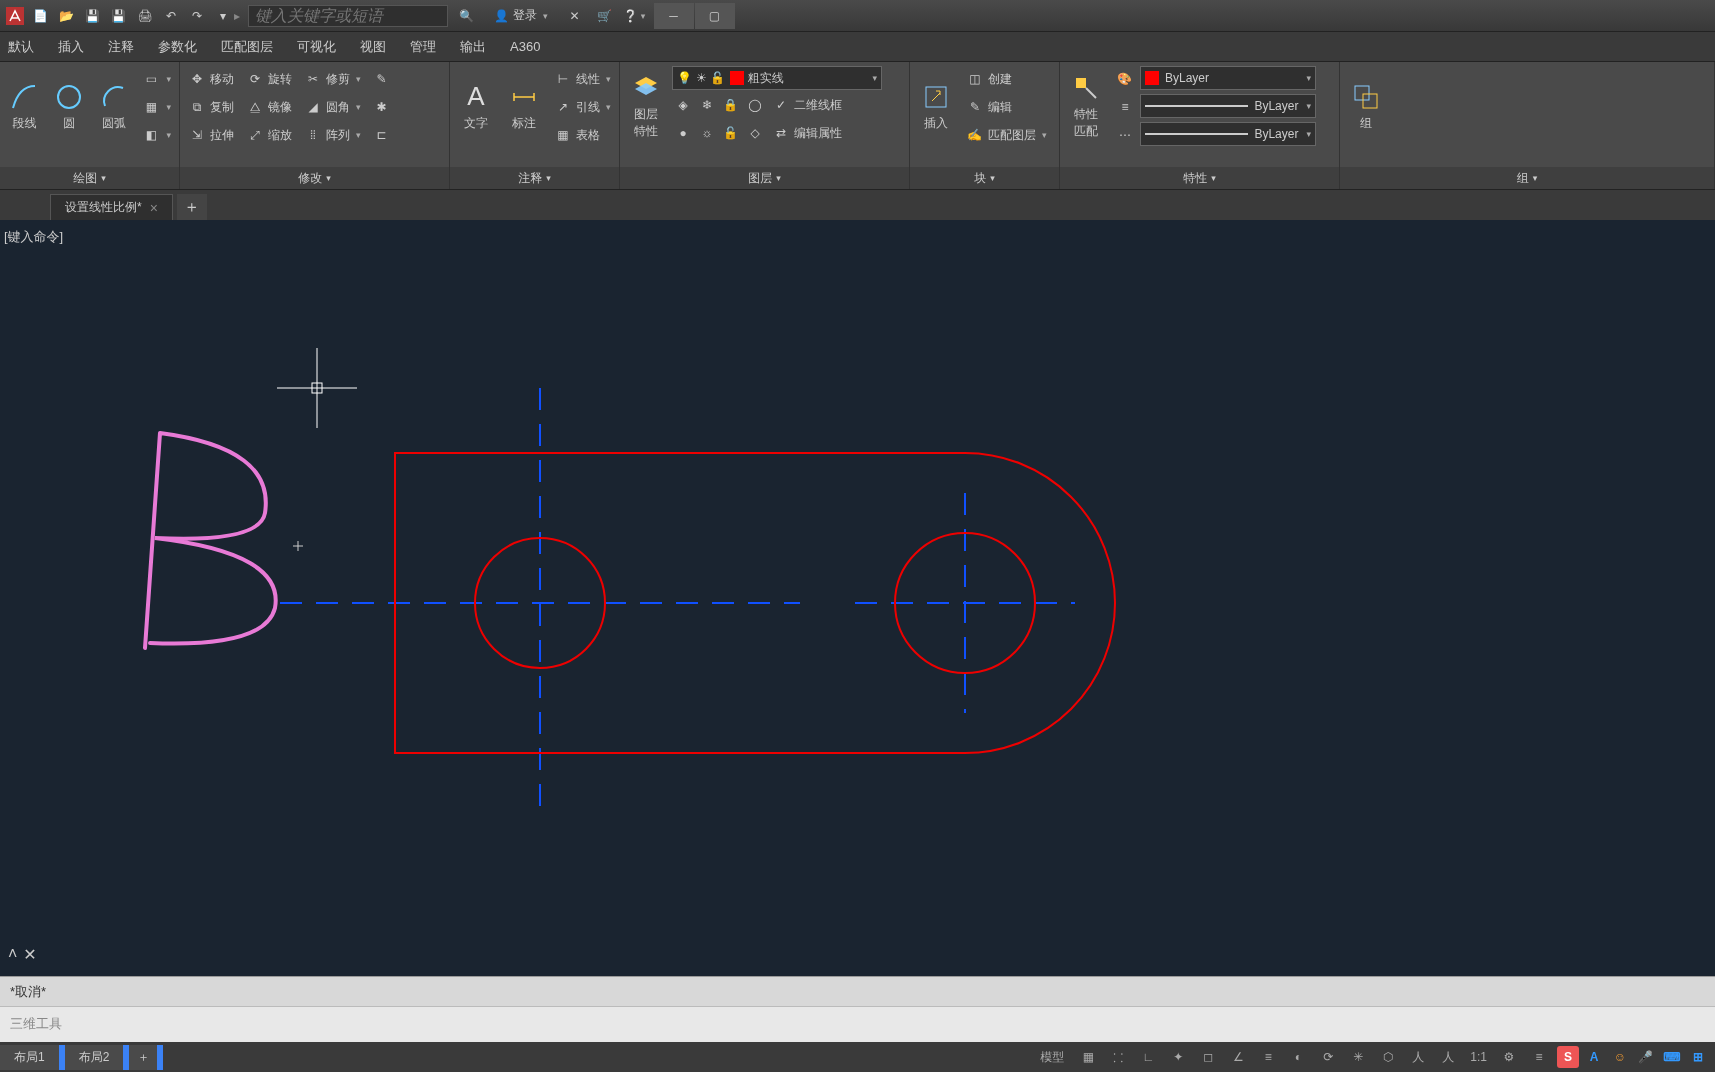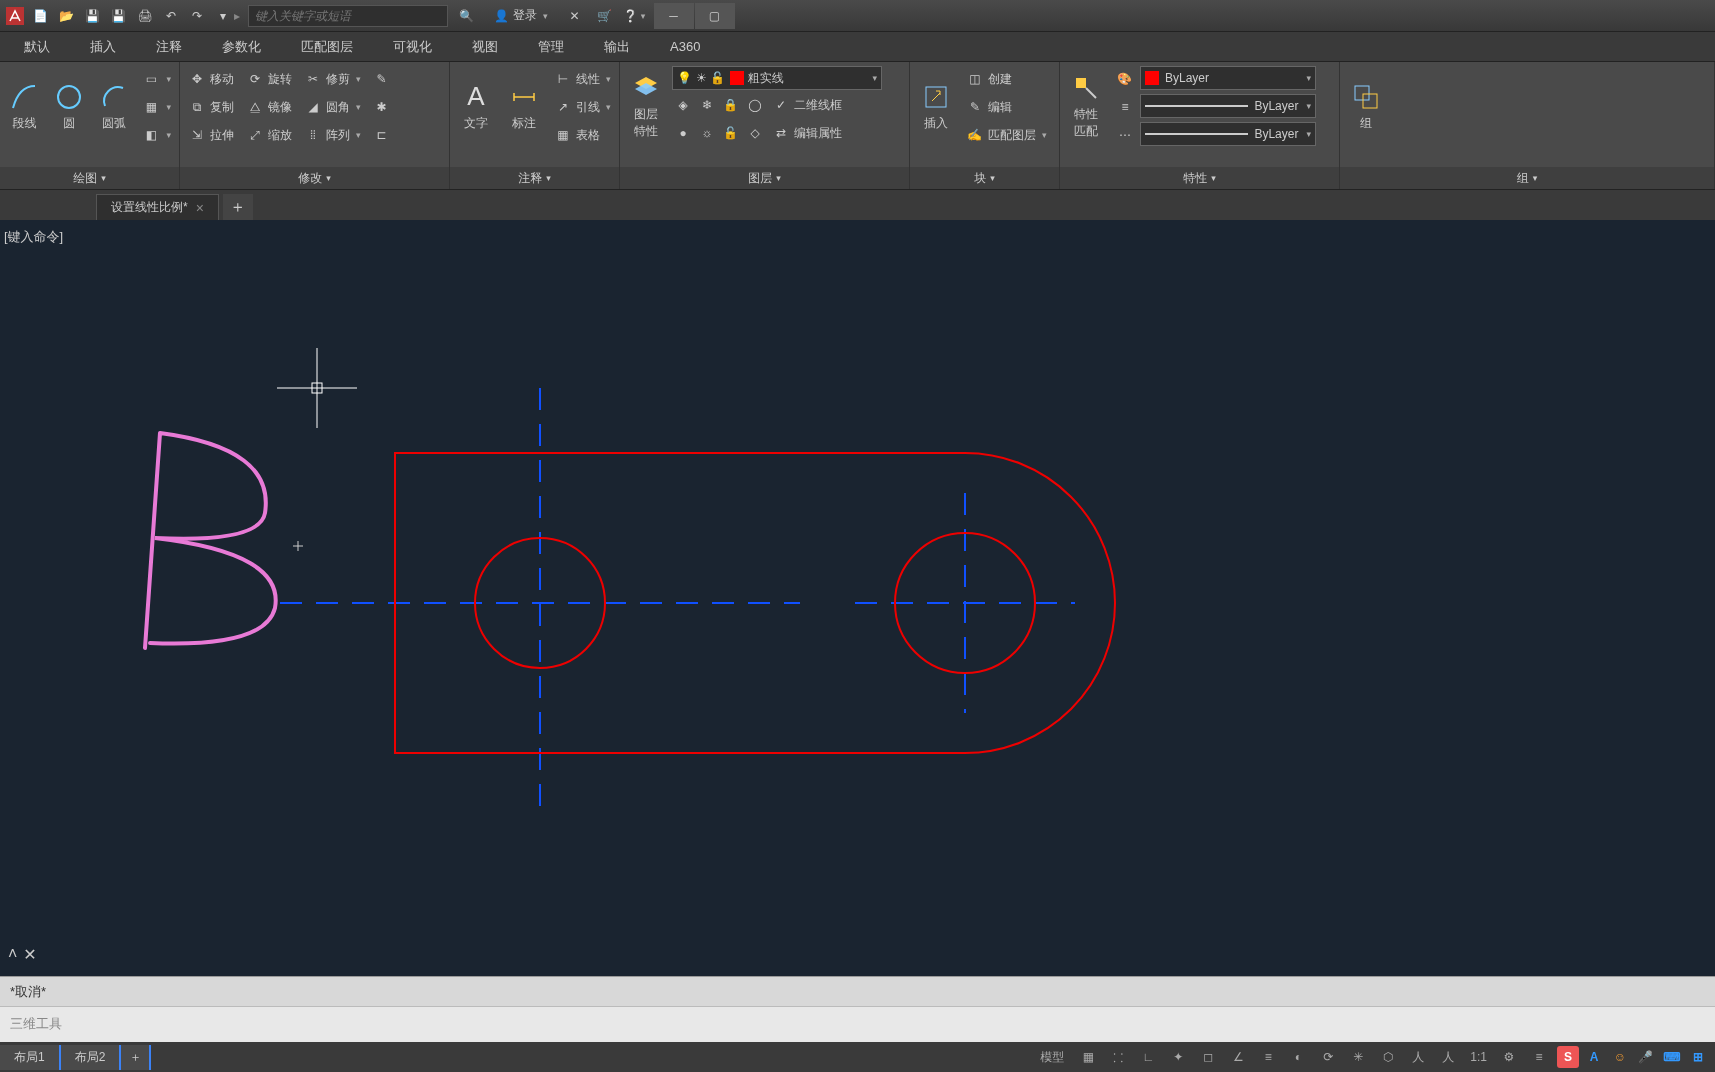--- a/index.html
+++ b/index.html
@@ -2,52 +2,52 @@
 <html><head>
 <meta charset="utf-8">
 <style>
 * { margin:0; padding:0; box-sizing:border-box; font-family:"Microsoft YaHei", Arial, sans-serif; }
 html,body { width:1715px; height:1072px; overflow:hidden; background:#2b2b2b; color:#ccc; }
 .title-bar { height:32px; background:linear-gradient(#4a4a4a,#383838); display:flex; align-items:center; padding:0 4px; font-size:12px; border-bottom:1px solid #222; }
 .qat { display:flex; gap:4px; align-items:center; }
 .qat-btn { width:22px; height:22px; display:flex; align-items:center; justify-content:center; cursor:pointer; color:#ccc; }
 .title-center { flex:1; text-align:center; display:flex; gap:18px; justify-content:center; color:#bbb; }
 .title-right { display:flex; align-items:center; gap:8px; }
-.search-box { background:#2f2f2f; border:1px solid #555; width:200px; height:22px; color:#888; font-style:italic; padding:0 6px; font-size:12px; }
+.search-box { background:#2f2f2f; border:1px solid #555; width:200px; height:22px; color:#888; font-style:italic; padding:0 6px; font-size:16px; }
 .user-btn { display:flex; align-items:center; gap:4px; padding:2px 8px; cursor:pointer; }
 .win-controls { display:flex; gap:1px; }
 .win-btn { width:40px; height:26px; background:#555; display:flex; align-items:center; justify-content:center; cursor:pointer; }
 .menu-bar { height:30px; background:#3a3a3a; display:flex; align-items:center; padding:0 8px; gap:24px; font-size:13px; border-bottom:1px solid #222; }
-.menu-item { cursor:pointer; color:#ccc;margin-left:16px; }
+.menu-item { cursor:pointer; color:#ccc; }
 .ribbon { height:128px; background:#4a4a4a; display:flex; border-bottom:1px solid #222; }
 .panel { display:flex; flex-direction:column; border-right:1px solid #333; }
 .panel-body { flex:1; display:flex; align-items:flex-start; padding:4px; gap:4px; }
 .panel-label { height:22px; display:flex; align-items:center; justify-content:center; font-size:12px; color:#ccc; cursor:pointer; gap:4px; background:#3f3f3f;}
 .panel-label::after { content:"▾"; font-size:9px; }
 .big-btn { display:flex; flex-direction:column; align-items:center; justify-content:center; width:44px; height:80px; cursor:pointer; font-size:12px; gap:2px; }
 .icon-box { width:32px; height:32px; display:flex; align-items:center; justify-content:center; }
 .col { display:flex; flex-direction:column; gap:2px; }
 .row-btn { display:flex; align-items:center; gap:4px; height:26px; padding:0 4px; cursor:pointer; font-size:12px; white-space:nowrap; }
 .mini-icon { width:18px; height:18px; display:flex; align-items:center; justify-content:center; flex-shrink:0; }
 .dd { font-size:9px; color:#aaa; margin-left:2px; }
 .layer-select { background:#2f2f2f; border:1px solid #666; height:24px; width:150px; display:flex; align-items:center; padding:0 4px; font-size:12px; gap:4px; cursor:pointer; }
 .prop-select { background:#2f2f2f; border:1px solid #666; height:24px; width:176px; display:flex; align-items:center; padding:0 4px; font-size:12px; gap:6px; cursor:pointer; margin-bottom:2px; }
 .swatch { width:14px; height:14px; }
 .lt-line { flex:1; height:2px; background:#ccc; }
-.tab-strip { height:30px; background:#3a3a3a; display:flex; align-items:flex-end; padding-left:96px; }
+.tab-strip { height:30px; background:#3a3a3a; display:flex; align-items:flex-end; padding-left:50px; }
 .file-tab { background:#2f2f2f; height:26px; padding:0 14px; display:flex; align-items:center; font-size:12px; gap:8px; border-top:1px solid #555; border-left:1px solid #555; border-right:1px solid #555; cursor:pointer; }
 .tab-close { cursor:pointer; color:#888; font-size:14px; }
 .new-tab { width:30px; height:26px; display:flex; align-items:center; justify-content:center; cursor:pointer; background:#444; margin-left:4px; }
 .canvas-area { position:relative; background:#1a2430; height:calc(100% - 32px - 30px - 128px - 30px - 66px - 30px); overflow:hidden; }
 .view-label { position:absolute; top:8px; left:4px; font-size:13px; color:#ccc; }
 .cmd-hist { height:30px; background:#d8d8d8; color:#333; font-size:13px; padding:6px 10px; border-top:1px solid #999; }
 .cmd-line { height:36px; background:#e8e8e8; color:#888; font-size:13px; padding:8px 10px; border-top:1px solid #bbb; }
 .status-bar { height:30px; background:#3a3a3a; display:flex; align-items:center; font-size:12px; }
 .layout-tabs { display:flex; }
-.layout-tab { padding:4px 14px; background:#4a4a4a; border-right:2px solid #3b82f6; cursor:pointer; }
+.layout-tab { padding:4px 14px; background:#4a4a4a; border-right:6px solid #3b82f6; cursor:pointer; }
 .layout-tab.add { padding:4px 8px; }
 .status-spacer { flex:1; }
 .status-right { display:flex; align-items:center; gap:6px; padding-right:6px; }
 .status-btn { width:24px; height:24px; display:flex; align-items:center; justify-content:center; cursor:pointer; color:#aaa; }
 .scale-txt { padding:0 4px;text-align:center; }
 .ime-box { display:flex; align-items:center; gap:4px; }
 .ime-btn { width:22px; height:22px; display:flex; align-items:center; justify-content:center; border-radius:3px; font-weight:bold; cursor:pointer; }
 svg { display:block; }
 .cmd-float { position:absolute; bottom:12px; left:8px; color:#ccc; display:flex; gap:6px; font-size:16px; }
 .cmd-float span { cursor:pointer; }

